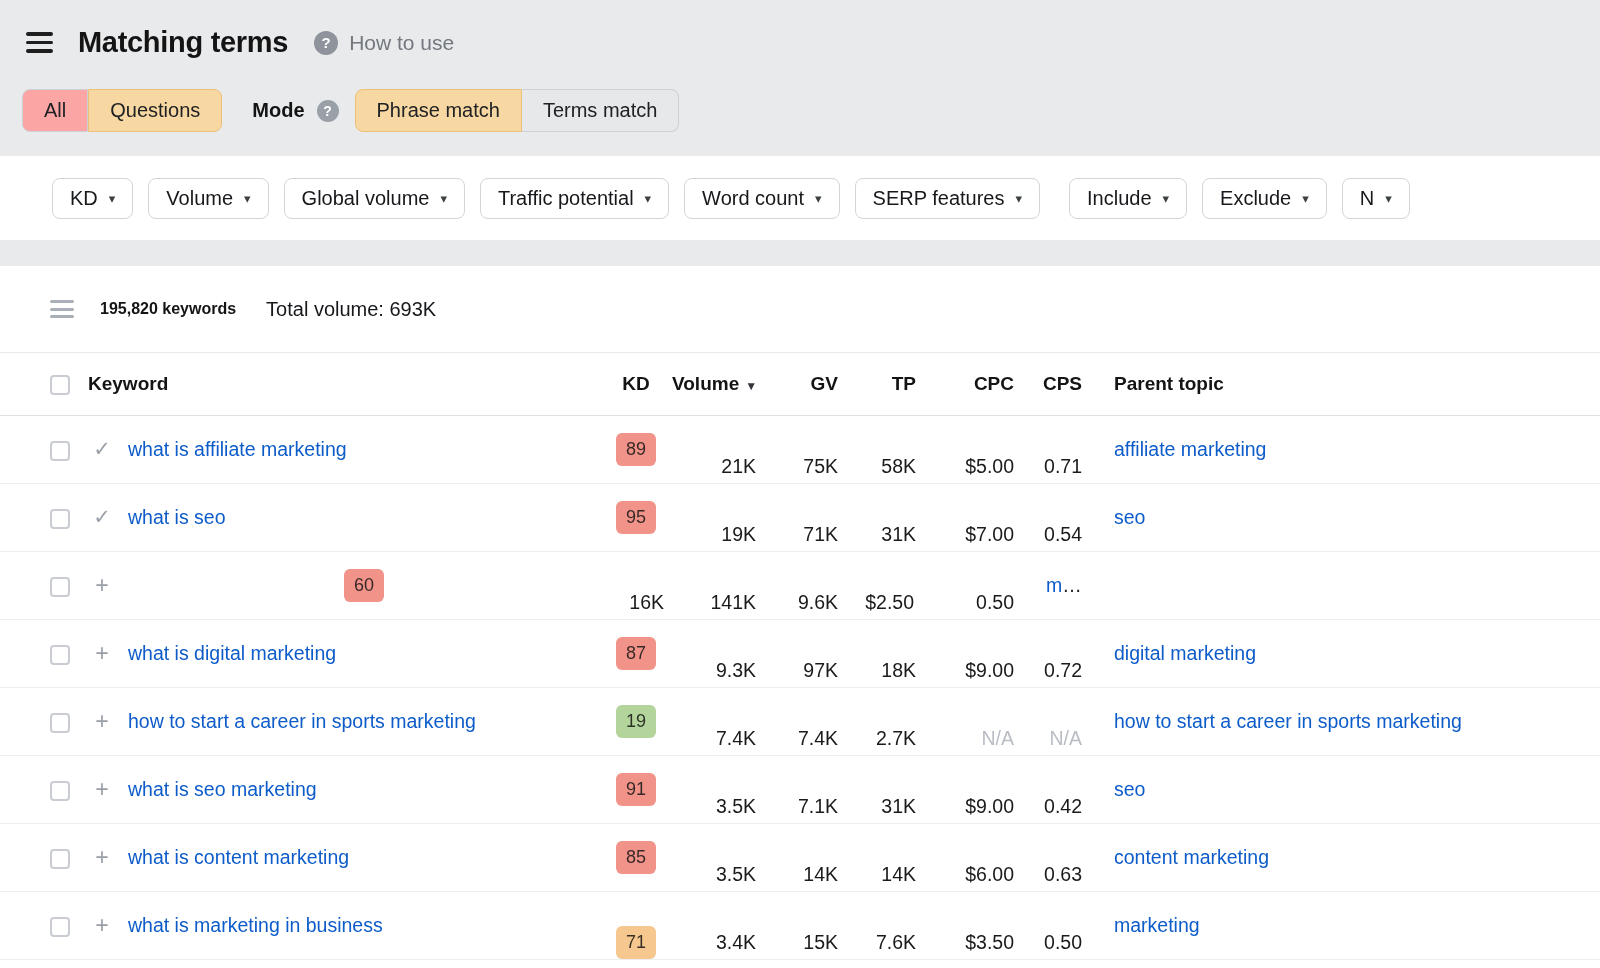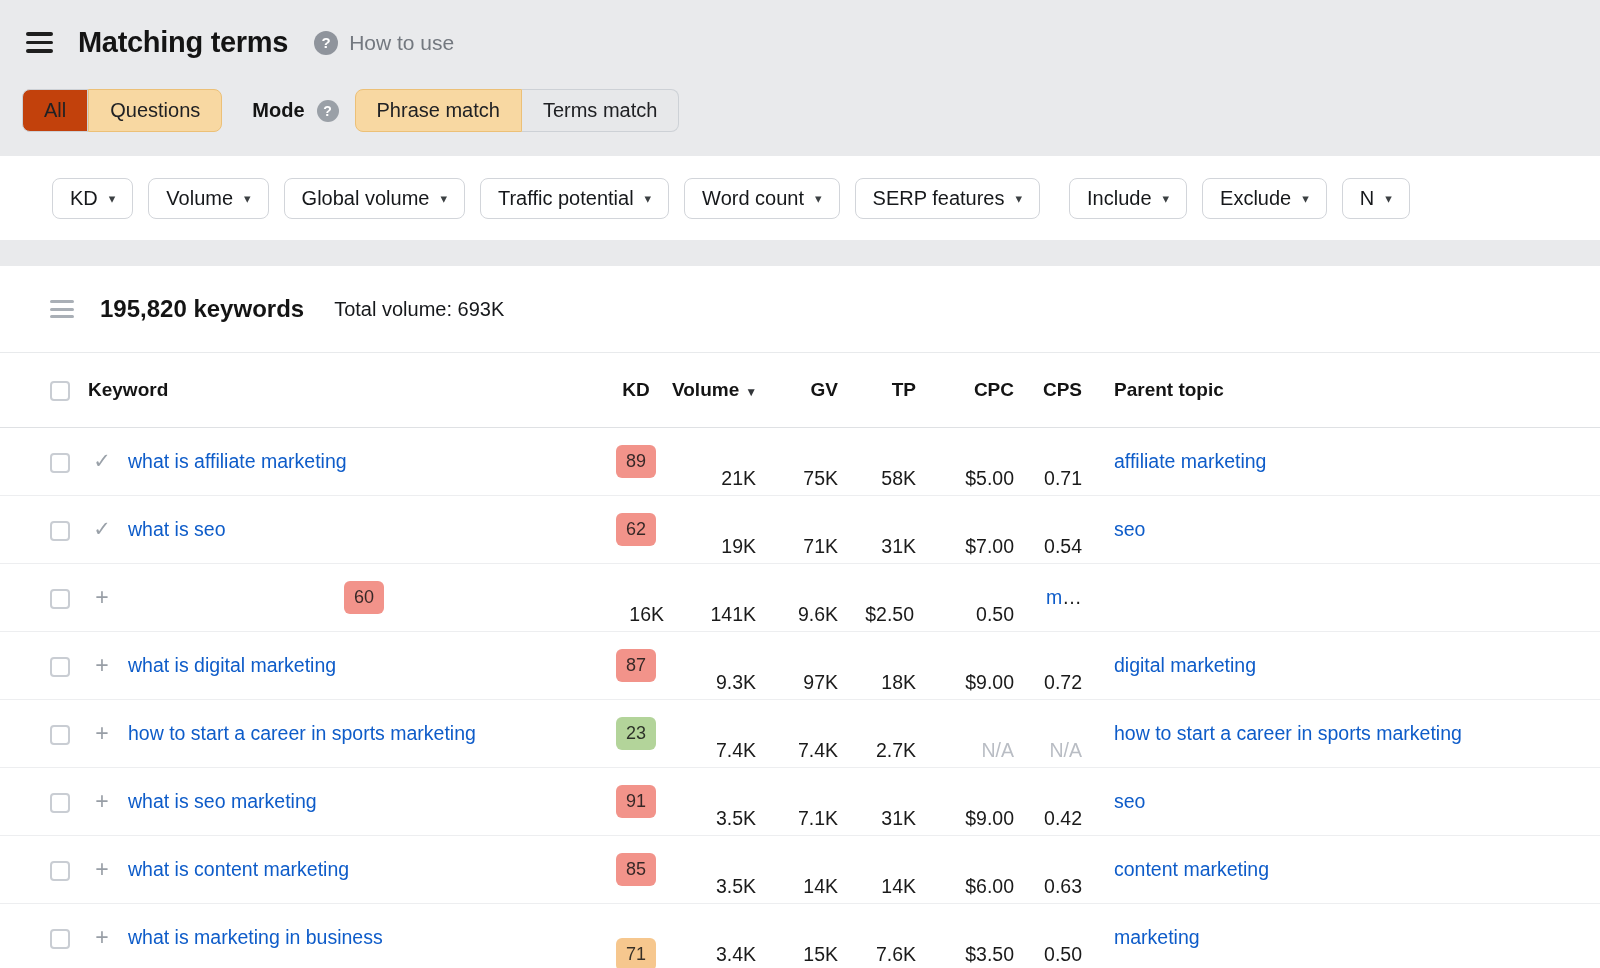--- a/index.html
+++ b/index.html
@@ -25,21 +25,21 @@
   .hamburger span{ height:3.5px; background:#1e1e1e; border-radius:2px; }
   .page-title{ font-size:29px; font-weight:700; color:#141414; margin-left:25px; letter-spacing:-0.3px; }
   .help{ display:flex; align-items:center; gap:11px; margin-left:26px; cursor:pointer; }
   .q-circle{ width:24px; height:24px; border-radius:50%; background:#8f949c; color:#fff;
              font-size:15px; font-weight:700; display:flex; align-items:center; justify-content:center; }
   .help-text{ font-size:21px; color:#73787f; }
 
   
   .tabs-row{ display:flex; align-items:center; margin:30px 0 0 22px; }
   .segmented{ display:flex; }
-  .seg-btn{ font-size:20px; padding:9px 21px; border:1px solid #cdd1d6; background:#c2410c;
+  .seg-btn{ font-size:20px; padding:9px 21px; border:1px solid #cdd1d6; background:#fca5a5;
             color:#202124; cursor:pointer; font-family:inherit; }
   .seg-btn + .seg-btn{ border-left:none; }
   .segmented .seg-btn:first-child{ border-radius:8px 0 0 8px; }
   .segmented .seg-btn:last-child{ border-radius:0 8px 8px 0; }
   .seg-btn.selected{ background:var(--accent); border:1px solid var(--accent_border); }
   .segmented.mode .seg-btn:not(.selected){ background:#e7e8ea; }
   .mode-label{ font-size:20px; font-weight:700; margin:0 12px 0 30px; color:#141414; }
   .mode-q{ width:22px; height:22px; font-size:14px; background:#9aa0a7; cursor:pointer; }
   .segmented.mode{ margin-left:16px; }
 
@@ -50,27 +50,27 @@
                border-radius:8px; background:#fff; padding:8px 17px; font-size:20px; color:#16181b;
                flex:0 0 auto; cursor:pointer; font-family:inherit; }
   .filter-btn:nth-child(7){ margin-left:14px;align-items:center; }
   .filter-btn .chev{ font-size:13px; color:#3c4043; }
 
   
   .table-panel{ margin-top:26px; background:#fff; height:704px; overflow:hidden; }
   .summary-row{ display:flex; align-items:center; height:86px; padding-left:50px; }
   .list-icon{ width:24px; display:flex; flex-direction:column; gap:4.5px; cursor:pointer; }
   .list-icon span{ height:3px; background:#a9afb6; border-radius:1.5px; }
-  .kw-count{ font-size:24px; font-weight:700; margin-left:26px; color:#141414; }
+  .kw-count{ font-size:16px; font-weight:700; margin-left:26px; color:#141414; }
   .total-volume{ font-size:20px; color:#16181b; margin-left:30px; }
 
   .grid-row{ display:grid;
              grid-template-columns:26px 52px 472px 72px 92px 82px 78px 100px 68px 1fr;
              align-items:center; padding-left:50px; }
-  .thead{ height:76px; border-top:1px solid #e8eaec; border-bottom:1px solid #dfe1e4;
+  .thead{ height:64px; border-top:1px solid #e8eaec; border-bottom:1px solid #dfe1e4;
           font-weight:700; font-size:19px; color:#141414; }
   .thead .kw-head{ grid-column:2 / 4; padding-left:12px; cursor:pointer; }
   .tr{ height:68px; border-bottom:1px solid #edeef0; font-size:19.5px; }
 
   .cell{ min-width:0; }
   .num{ text-align:right; padding-right:8px; font-variant-numeric:tabular-nums;margin-top:34px; }
   .num.cpc{ padding-right:10px; }
   .kd-cell{ text-align:center; }
   .parent{ padding-left:22px; overflow:hidden; text-overflow:ellipsis; white-space:nowrap; }
   .na{ color:#b9bdc4; }
@@ -207,21 +207,21 @@
     <div class="cell num">75K</div>
     <div class="cell num">58K</div>
     <div class="cell num cpc">$5.00</div>
     <div class="cell num cpc">0.71</div>
     <div class="cell parent"><a class="link">affiliate marketing</a></div>
   </div>
       <div class="grid-row tr">
     <div class="cell"><span class="checkbox"></span></div>
     <div class="cell icon-cell"><span class="state-icon" data-state="added">✓</span></div>
     <div class="cell"><a class="link">what is seo</a></div>
-    <div class="cell kd-cell"><span class="kd-badge" data-kd="red">62</span></div>
+    <div class="cell kd-cell"><span class="kd-badge" data-kd="red">95</span></div>
     <div class="cell num">19K</div>
     <div class="cell num">71K</div>
     <div class="cell num">31K</div>
     <div class="cell num cpc">$7.00</div>
     <div class="cell num cpc">0.54</div>
     <div class="cell parent"><a class="link">seo</a></div>
   </div>
       <div class="grid-row tr">
     <div class="cell"><span class="checkbox"></span></div>
     <div class="cell icon-cell"><span class="state-icon" data-state="addable">+</span></div>
@@ -242,21 +242,21 @@
     <div class="cell num">97K</div>
     <div class="cell num">18K</div>
     <div class="cell num cpc">$9.00</div>
     <div class="cell num cpc">0.72</div>
     <div class="cell parent"><a class="link">digital marketing</a></div>
   </div>
       <div class="grid-row tr">
     <div class="cell"><span class="checkbox"></span></div>
     <div class="cell icon-cell"><span class="state-icon" data-state="addable">+</span></div>
     <div class="cell"><a class="link">how to start a career in sports marketing</a></div>
-    <div class="cell kd-cell"><span class="kd-badge" data-kd="green">23</span></div>
+    <div class="cell kd-cell"><span class="kd-badge" data-kd="green">19</span></div>
     <div class="cell num">7.4K</div>
     <div class="cell num">7.4K</div>
     <div class="cell num">2.7K</div>
     <div class="cell num cpc na">N/A</div>
     <div class="cell num cpc na">N/A</div>
     <div class="cell parent"><a class="link">how to start a career in sports marketing</a></div>
   </div>
       <div class="grid-row tr">
     <div class="cell"><span class="checkbox"></span></div>
     <div class="cell icon-cell"><span class="state-icon" data-state="addable">+</span></div>

